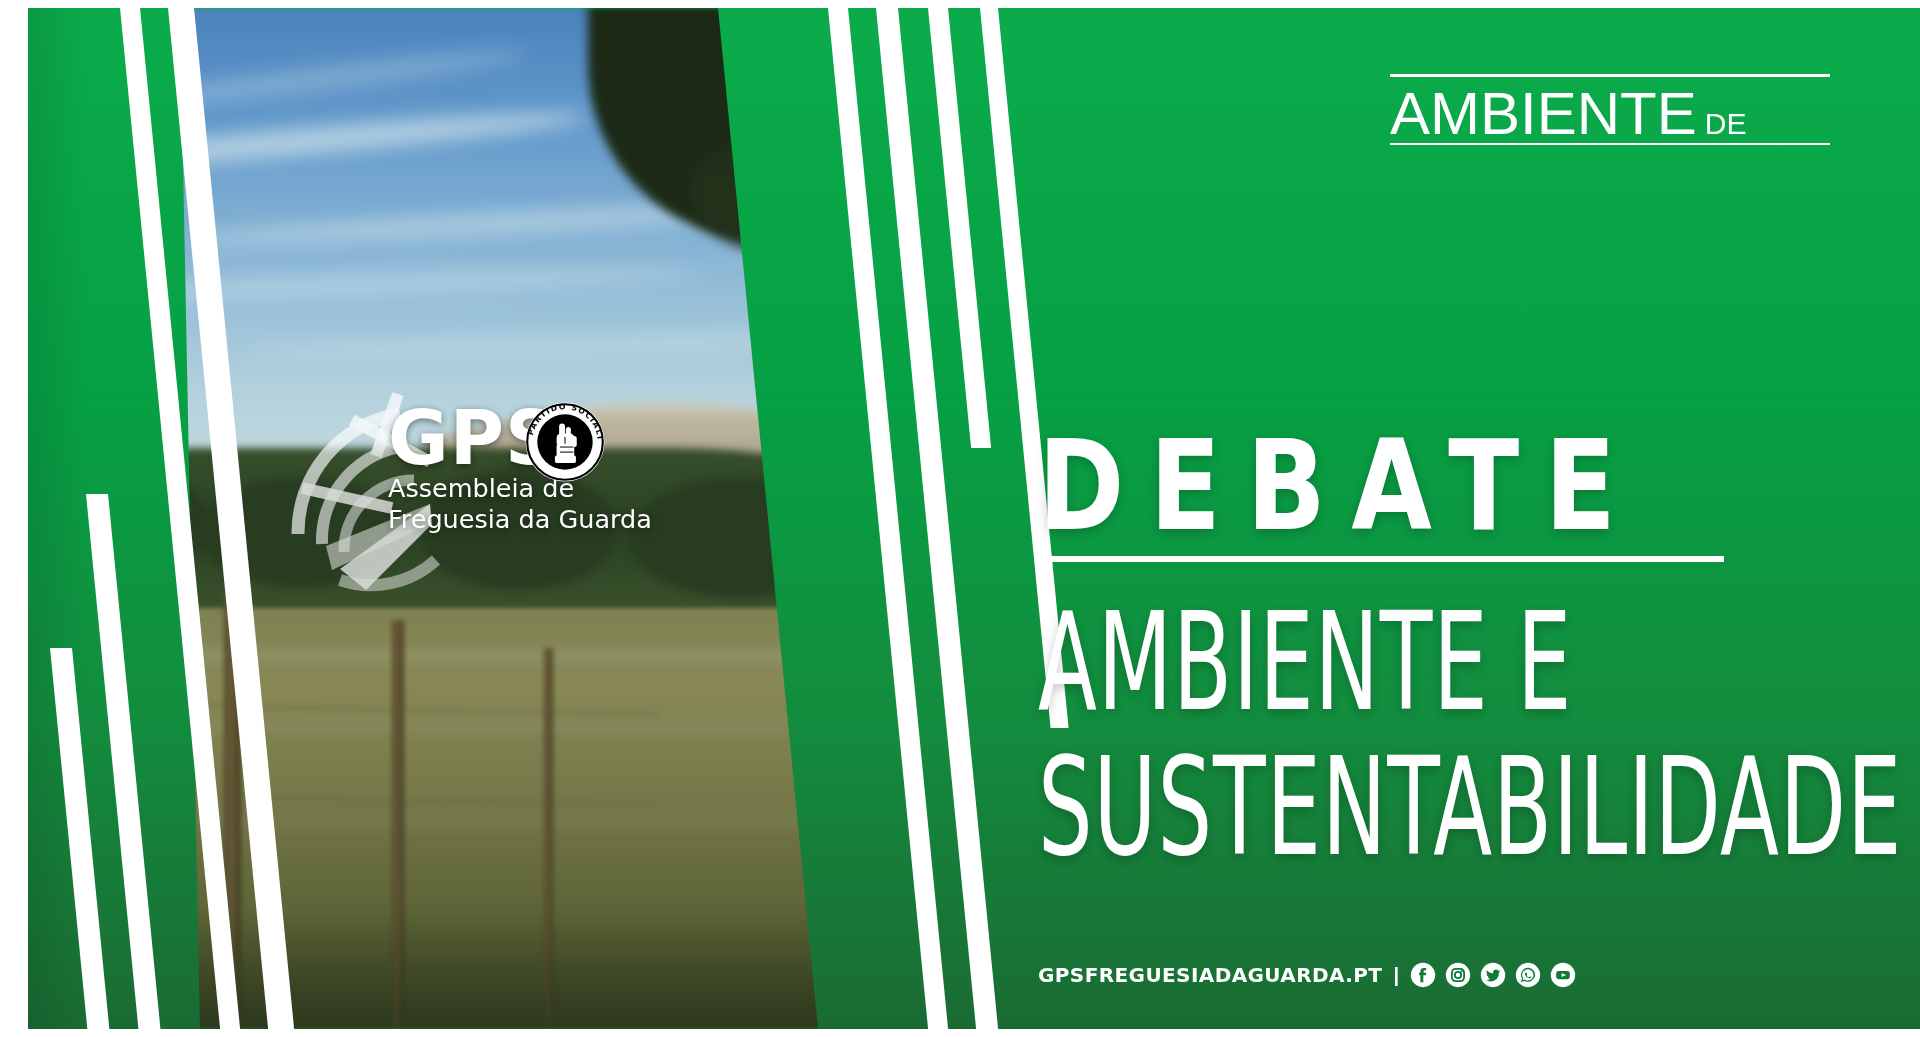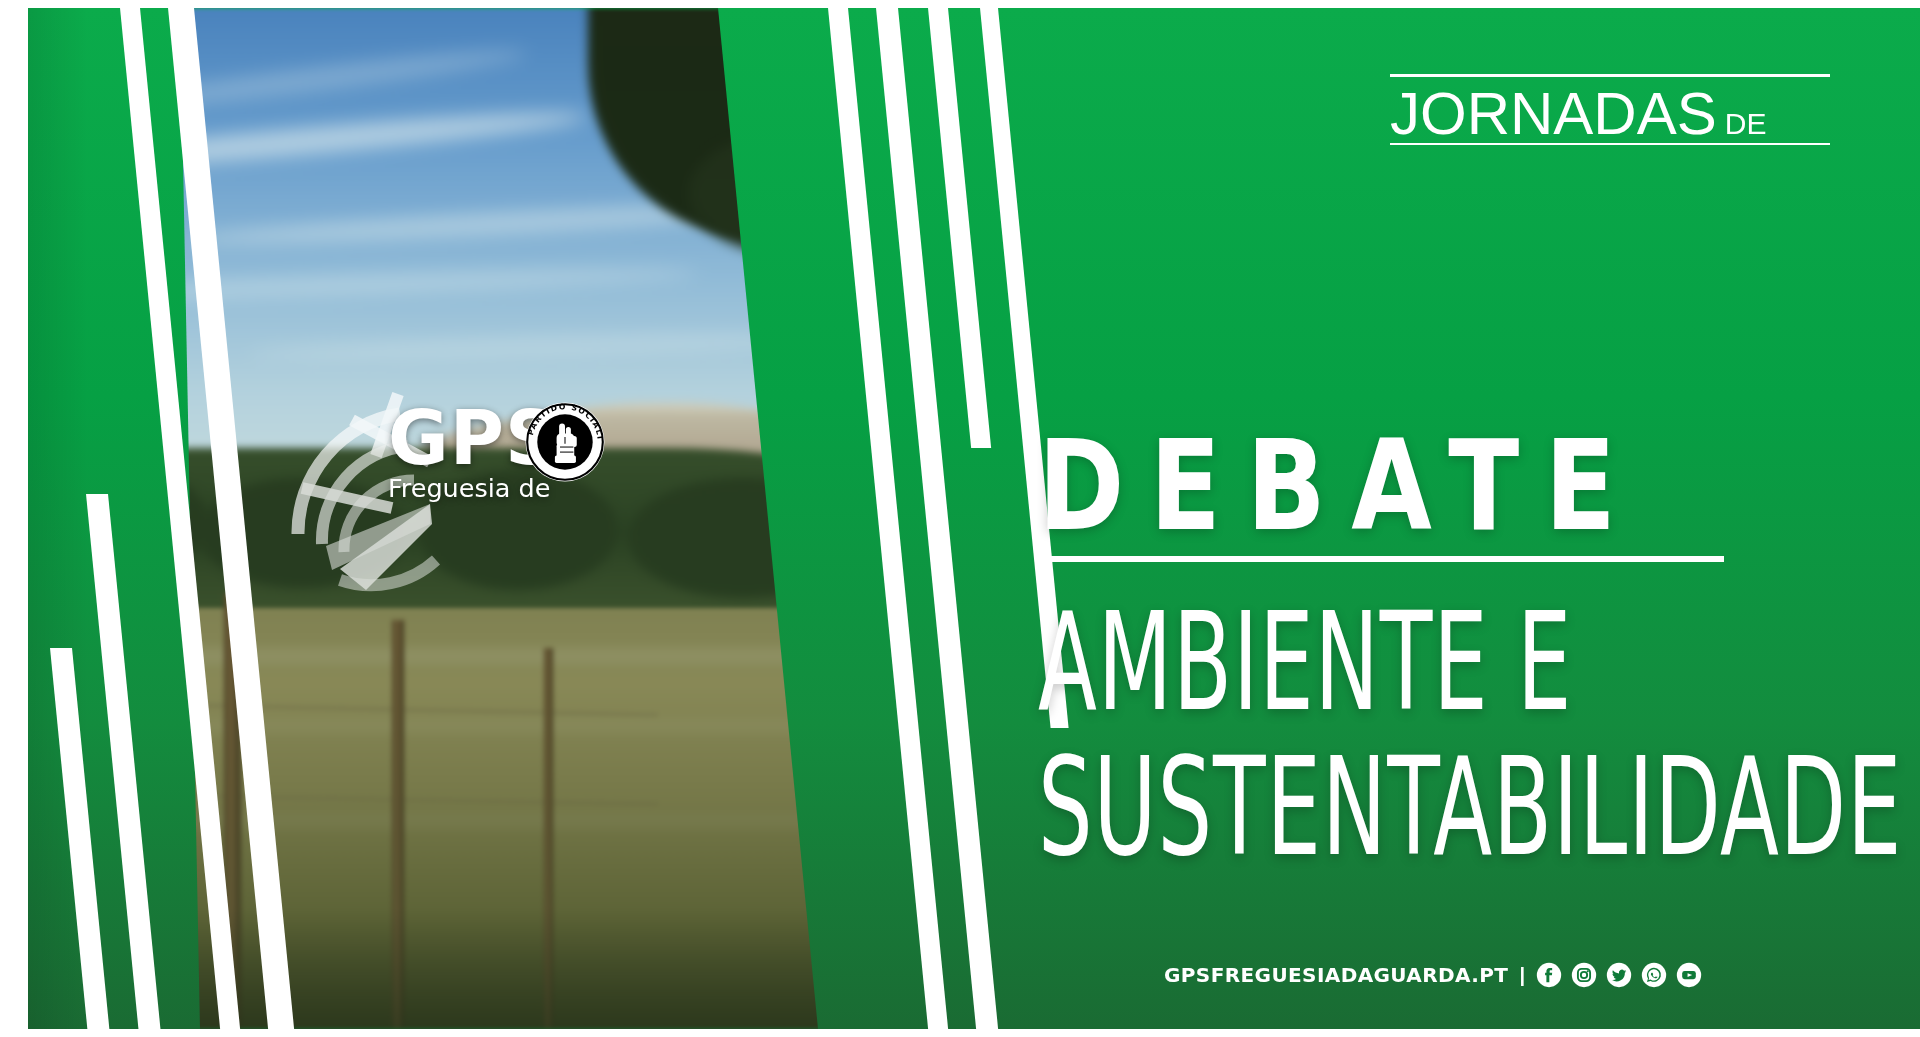--- a/index.html
+++ b/index.html
@@ -365,21 +365,20 @@
   .topic-2 { margin-top: 48px; }
 
   
   .footer {
     position: absolute;
     left: 0;
     top: 954px;
     width: 790px;
     display: flex;
     align-items: center;
-    justify-content: center;
     gap: 9px;
   }
   .site {
     font-size: 20px;
     font-weight: bold;
     letter-spacing: 0.4px;
     font-family: "DejaVu Sans", sans-serif;
   }
   .sep {
     font-size: 20px;
@@ -463,21 +462,22 @@
           <line x1="22" y1="104" x2="112" y2="124"></line>
           <line x1="118" y1="10" x2="96" y2="72"></line>
         </g>
         <g fill="none" stroke="#ffffff" stroke-opacity="0.55">
           <path d="M 60 196 A 96 96 0 0 0 156 176" stroke-width="12"></path>
         </g>
       </svg>
 
       <div class="logo-text">
         <div class="logo-gps">GPS</div>
-        <div class="logo-sub">Freguesia de</div>
+        <div class="logo-sub">Assembleia de</div>
+        <div class="logo-sub">Freguesia da Guarda</div>
       </div>
 
       <svg class="ps-badge" viewBox="0 0 100 100">
         <circle cx="50" cy="50" r="47" fill="#ffffff"></circle>
         <circle cx="50" cy="50" r="45" fill="none" stroke="#000000" stroke-width="2.5"></circle>
         <circle cx="50" cy="50" r="33" fill="#000000"></circle>
         <defs>
           <path id="psarc" d="M 50 50 m -39 0 a 39 39 0 1 1 78 0" fill="none"></path>
         </defs>
         <text font-family="DejaVu Sans, sans-serif" font-size="9.2" font-weight="bold" fill="#000000" letter-spacing="1.6">
@@ -498,21 +498,21 @@
         </g>
       </svg>
     </div>
 
 
     <div class="right-col">
 
       <div class="event-head">
         <div class="rule"></div>
         <div class="jornadas-row">
-          <span class="jornadas">JORNADAS</span>
+          <span class="jornadas">AMBIENTE</span>
           <span class="de">DE</span>
         </div>
         <div class="rule rule-thin"></div>
       </div>
 
       <div class="topic-block">
         <div class="debate">DEBATE</div>
         <div class="debate-rule"></div>
         <div class="topic-line topic-1">AMBIENTE E</div>
         <div class="topic-line topic-2">SUSTENTABILIDADE</div>

